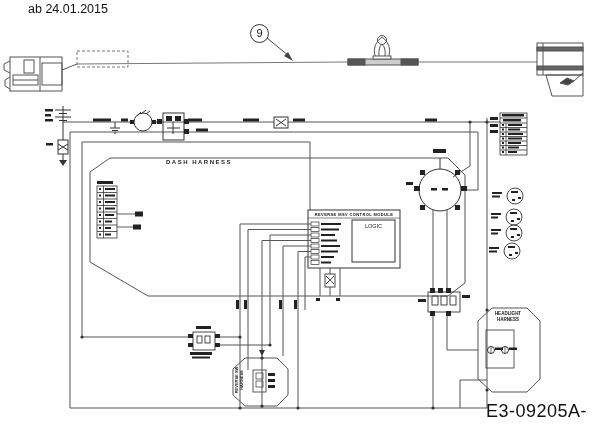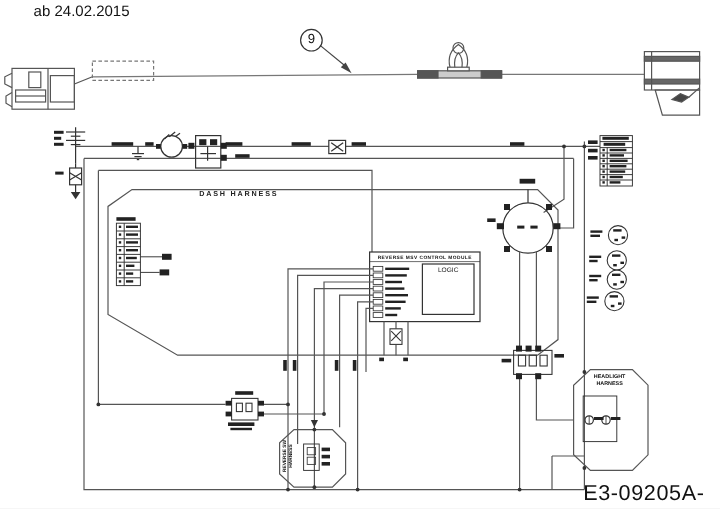--- a/index.html
+++ b/index.html
@@ -372,21 +372,21 @@
     <circle cx="82" cy="337" r="1.6"></circle>
     <circle cx="262" cy="358" r="1.6"></circle>
     <circle cx="262" cy="406" r="1.6"></circle>
     <circle cx="240" cy="408" r="1.6"></circle>
     <circle cx="298" cy="408" r="1.6"></circle>
     <circle cx="433" cy="408" r="1.6"></circle>
   </g>
 </svg>
 
 <div class="abs dates">
-  <div>ab 24.02.2015</div>
+  <div>ab 24.01.2015</div>
 </div>
 
 <div class="abs callout">9</div>
 
 <div class="abs dash-label">DASH HARNESS</div>
 
 <div class="abs module-title">REVERSE MSV CONTROL MODULE</div>
 
 <div class="abs logic-label">LOGIC</div>
 

